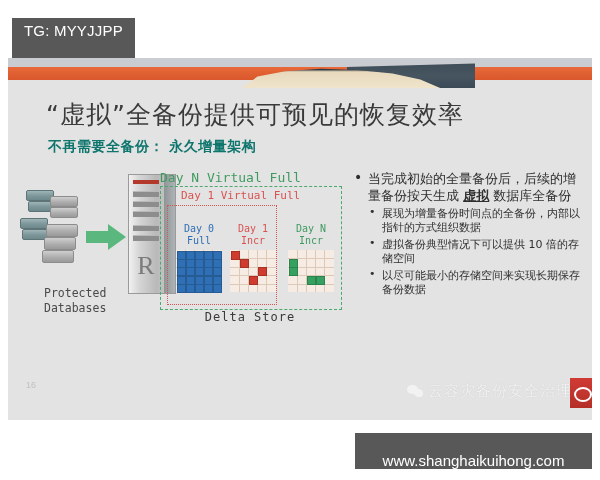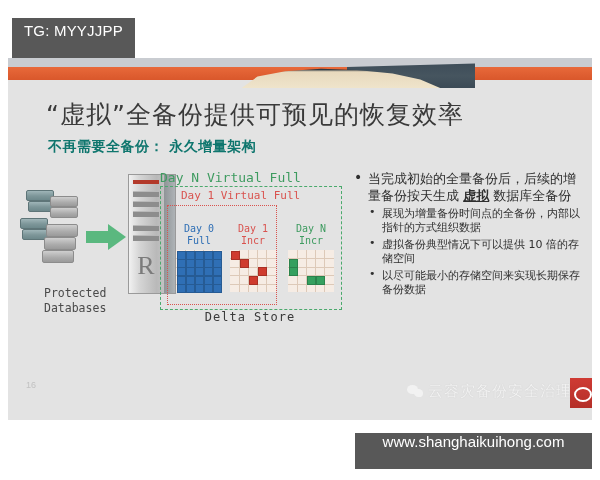--- a/index.html
+++ b/index.html
@@ -103,21 +103,21 @@
   .wm-icon .b2i{left:7px;top:4px;width:9px;height:8px;}
   .wm-text{font-size:15px;color:#ffffff;font-family:"DejaVu Sans",sans-serif;letter-spacing:1px;
      text-shadow:0 0 1px rgba(120,120,120,.6);}
   .logo{position:absolute;right:8px;top:378px;width:22px;height:30px;
      background:linear-gradient(180deg,#cf3b34 0%,#b42f28 100%);}
   .logo .o{position:absolute;left:4px;top:9px;width:14px;height:11px;border:2.5px solid #ffffff;
      border-radius:50%;}
 
   
   .urlbar{position:absolute;left:355px;top:433px;width:237px;height:36px;background:#585858;
-     display:flex;align-items:flex-start;justify-content:center;}
+     display:flex;align-items:flex-end;justify-content:center;}
   .urlbar span{color:#ffffff;font-size:15px;}
 </style>
 </head>
 <body>
 
 <div class="tag-badge">TG: MYYJJPP</div>
 
 <div class="slide">
 
   <div class="banner">

